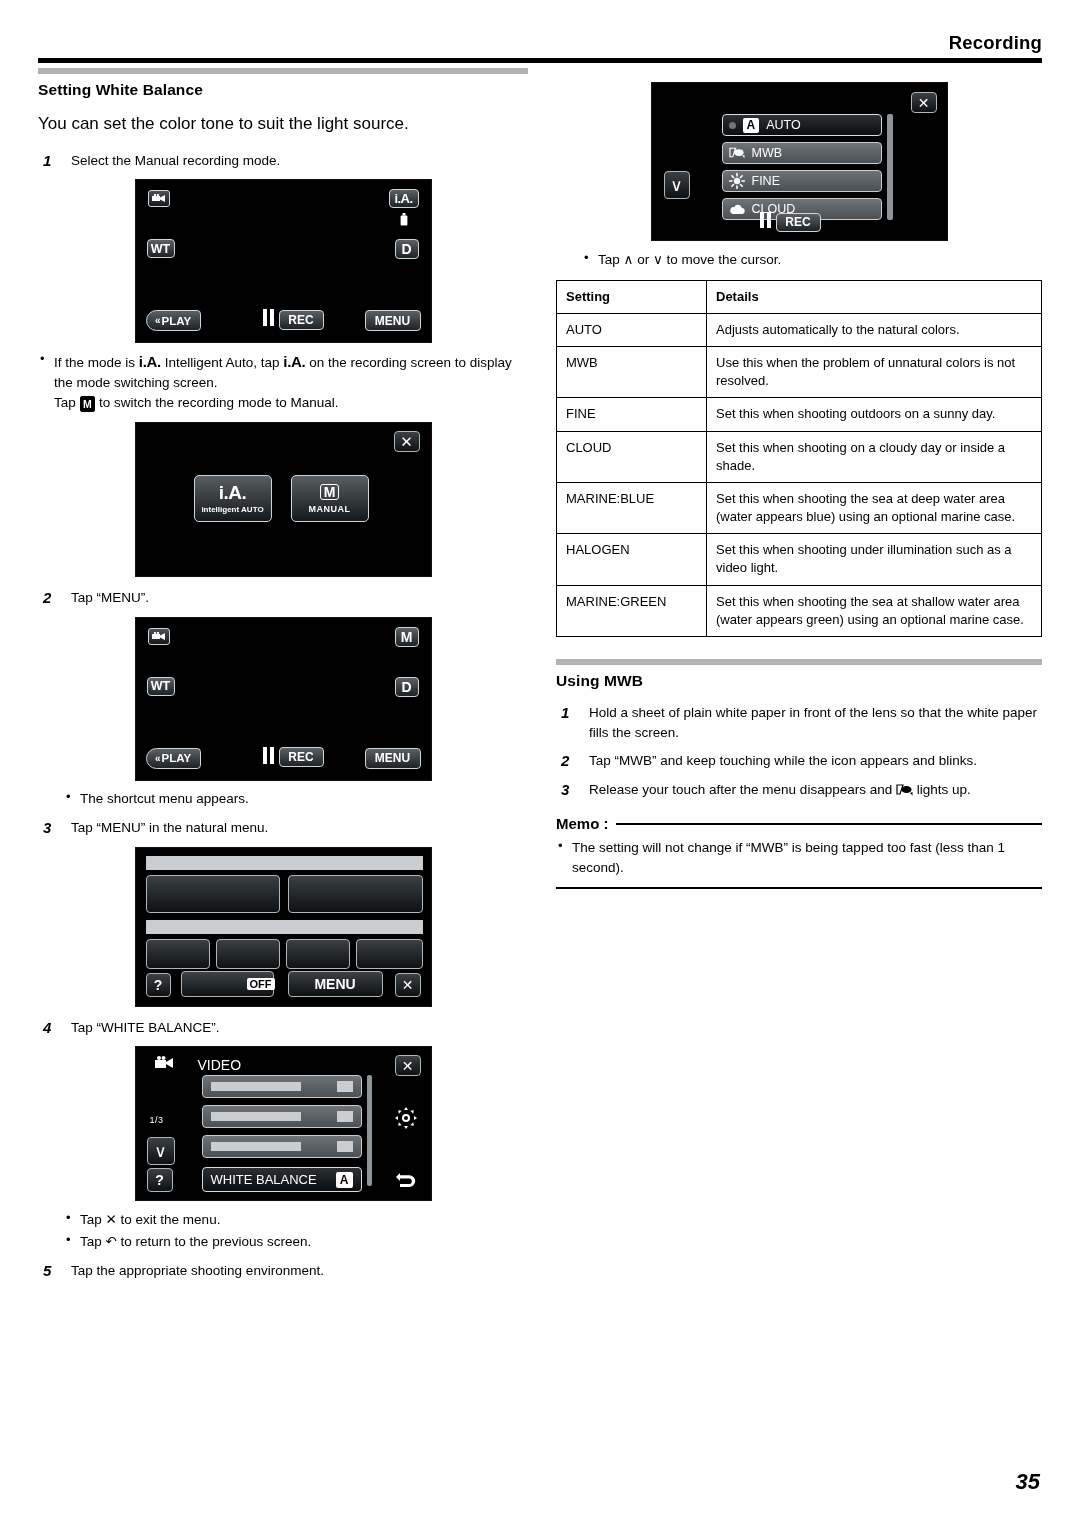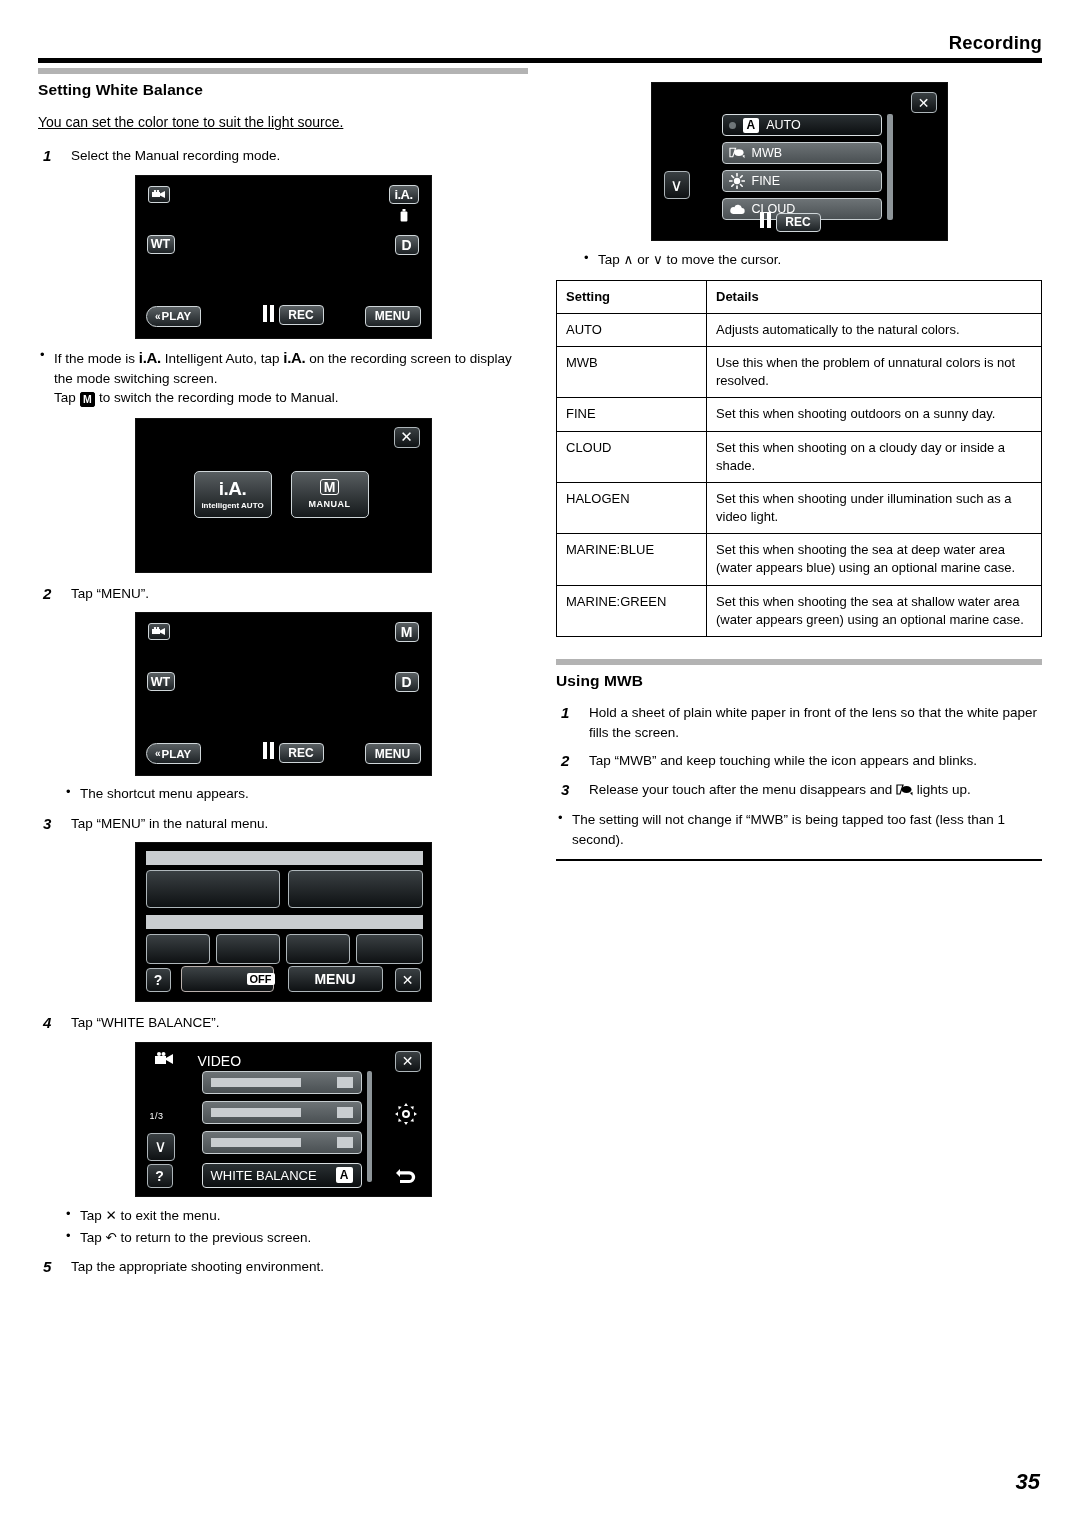--- a/index.html
+++ b/index.html
@@ -26,21 +26,21 @@
   .col-left { position: absolute; left: 38px; top: 68px; width: 490px; }
   .col-right { position: absolute; left: 556px; top: 68px; width: 486px; }
 
   
   .sec-rule {
     height: 6px; background: #b3b3b3; margin-bottom: 7px; width: 100%;
   }
   .sec-h {
     font-size: 15.5px; font-weight: bold; margin-bottom: 13px; letter-spacing:.1px;
   }
-  .intro { font-size: 14px; line-height: 1.45; margin-bottom: 14px; text-decoration: underline; }
+  .intro { font-size: 17px; line-height: 1.45; margin-bottom: 14px; }
 
   
   .step { position: relative; padding-left: 33px; font-size: 13.5px; line-height: 1.45; margin-bottom: 9px; }
   .step .num {
     position: absolute; left: 5px; top: -1px;
     font-style: italic; font-weight: bold; font-size: 15px;
   }
   .bullets { list-style: none; margin: 8px 0 10px 0; }
   .bullets li {
     position: relative; padding-left: 16px; font-size: 13.5px; line-height: 1.45;
@@ -437,26 +437,26 @@
         </tr>
         <tr>
           <td class="k">FINE</td>
           <td>Set this when shooting outdoors on a sunny day.</td>
         </tr>
         <tr>
           <td class="k">CLOUD</td>
           <td>Set this when shooting on a cloudy day or inside a shade.</td>
         </tr>
         <tr>
+          <td class="k">MARINE:BLUE</td>
+          <td>Set this when shooting the sea at deep water area (water appears blue) using an optional marine case.</td>
+        </tr>
+        <tr>
           <td class="k">HALOGEN</td>
           <td>Set this when shooting under illumination such as a video light.</td>
-        </tr>
-        <tr>
-          <td class="k">MARINE:BLUE</td>
-          <td>Set this when shooting the sea at deep water area (water appears blue) using an optional marine case.</td>
         </tr>
         <tr>
           <td class="k">MARINE:GREEN</td>
           <td>Set this when shooting the sea at shallow water area (water appears green) using an optional marine case.</td>
         </tr>
       </tbody>
     </table>
 
     <div class="sec-rule" style="margin-top:22px;"></div>
     <div class="sec-h">Using MWB</div>
@@ -475,20 +475,24 @@
       <span class="gsym">
         <svg width="17" height="12" viewBox="0 0 17 12">
             <path d="M1 1 L7 1 L4 10 L1 10 Z" fill="none" stroke="#000" stroke-width="1.2"></path>
             <ellipse cx="10.5" cy="5.5" rx="5" ry="3.6" fill="#000"></ellipse>
             <path d="M14 9 L16.5 11.5 L16.5 8 Z" fill="#000"></path>
           </svg>
       </span>
       <span>lights up.</span>
     </div>
 
+    <div class="memo-head">
+      <span>Memo :</span>
+      <span class="line"></span>
+    </div>
     <ul class="bullets" style="margin-top:6px;">
       <li>The setting will not change if “MWB” is being tapped too fast (less than 1 second).</li>
     </ul>
     <div class="memo-rule-bottom"></div>
   </div>
 
   <div class="pagenum">35</div>
 </div>
 
 </body></html>

